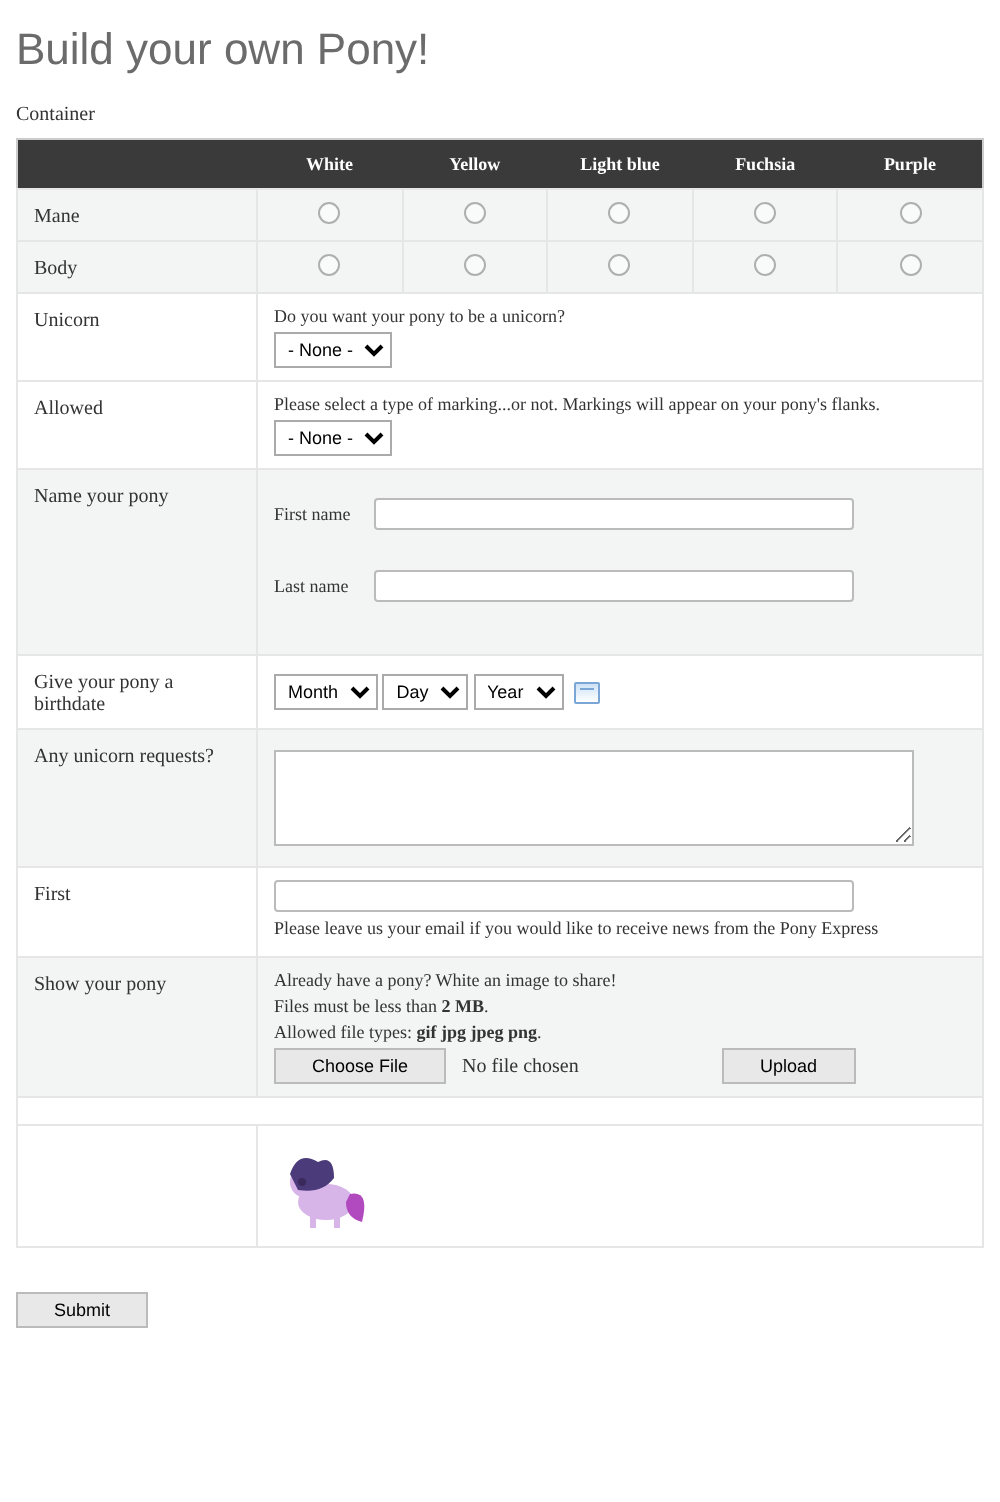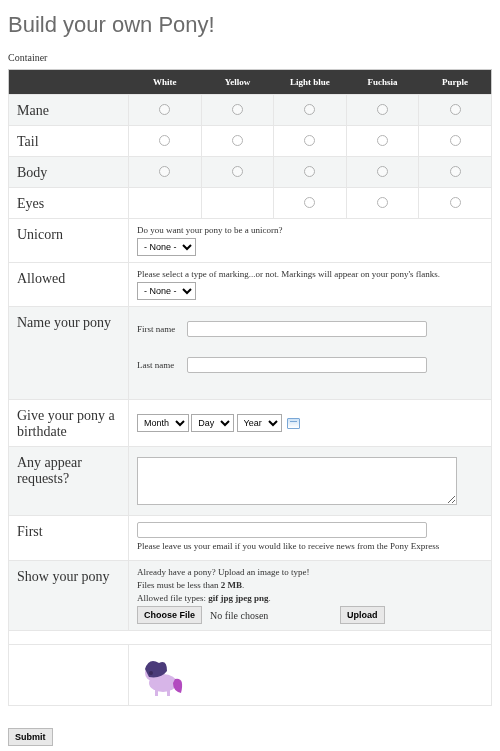--- a/index.html
+++ b/index.html
@@ -44,21 +44,21 @@
   }
   table.pony-form td {
     border: 1px solid #e6e6e6;
     padding: 6px 8px;
     font-size: 9px;
     vertical-align: middle;
   }
   table.pony-form td.row-label {
     width: 120px;
     color: #333;
-    font-size: 14px;
+    font-size: 10px;
     vertical-align: top;
     padding-top: 8px;
   }
   tr.alt td { background: #f3f5f5; }
   tr.even td { background: #fff; }
   tr.tall td { height: 34px; }
   .radio-cell { text-align: center; }
   .radio-cell input[type=radio] {
     margin: 0;
     width: 11px; height: 11px;
@@ -118,25 +118,24 @@
     font-size: 9px;
     resize: both;
     background: #fff;
     display:block;
   }
   .email-row input[type=text] { width: 290px; margin-bottom: 3px; }
   .file-row { display: flex; align-items: center; gap: 4px; }
   .file-btn, .upload-btn, .submit-btn {
     font-family: Arial, sans-serif;
     font-size: 9px;
-    padding: 3px 6px;
+    padding: 3px 18px;
     border: 1px solid #bbb;
     background: #e8e8e8;
     cursor: pointer;
-    font-weight: bold;
   }
   .file-status {
     font-size: 10px;
     color: #333;
     padding: 0 4px;
     min-width: 90px;
   }
   .upload-btn { margin-left: 40px; }
   .pony-preview {
     width: 48px; height: 48px;
@@ -166,40 +165,24 @@
   </thead>
   <tbody id="grid-body">
       <tr class="alt">
         <td class="row-label">Mane</td>
         <td class="radio-cell"><input type="radio" style=""></td>
         <td class="radio-cell"><input type="radio" style=""></td>
         <td class="radio-cell"><input type="radio" style=""></td>
         <td class="radio-cell"><input type="radio" style=""></td>
         <td class="radio-cell"><input type="radio" style=""></td>
       </tr>
-      <tr class="even">
-        <td class="row-label">Tail</td>
-        <td class="radio-cell"><input type="radio" style=""></td>
-        <td class="radio-cell"><input type="radio" style=""></td>
-        <td class="radio-cell"><input type="radio" style=""></td>
-        <td class="radio-cell"><input type="radio" style=""></td>
-        <td class="radio-cell"><input type="radio" style=""></td>
-      </tr>
       <tr class="alt">
         <td class="row-label">Body</td>
         <td class="radio-cell"><input type="radio" style=""></td>
         <td class="radio-cell"><input type="radio" style=""></td>
-        <td class="radio-cell"><input type="radio" style=""></td>
-        <td class="radio-cell"><input type="radio" style=""></td>
-        <td class="radio-cell"><input type="radio" style=""></td>
-      </tr>
-      <tr class="even">
-        <td class="row-label">Eyes</td>
-        <td class="radio-cell disabled"><input type="radio" style=""></td>
-        <td class="radio-cell disabled"><input type="radio" style=""></td>
         <td class="radio-cell"><input type="radio" style=""></td>
         <td class="radio-cell"><input type="radio" style=""></td>
         <td class="radio-cell"><input type="radio" style=""></td>
       </tr>
     </tbody>
   <tbody>
 
     <tr class="even">
       <td class="row-label">Unicorn</td>
       <td colspan="5">
@@ -238,38 +221,38 @@
       <td class="row-label">Give your pony a birthdate</td>
       <td colspan="5" class="date-row">
         <select class="small"><option>Month</option></select>
         <select class="small"><option>Day</option></select>
         <select class="small"><option>Year</option></select>
         <span class="cal-icon"></span>
       </td>
     </tr>
 
     <tr class="alt">
-      <td class="row-label">Any appear requests?</td>
+      <td class="row-label">Any unicorn requests?</td>
       <td colspan="5" style="padding-top:10px; padding-bottom:10px;">
         <textarea class="requests" style=""></textarea>
       </td>
     </tr>
 
     <tr class="even">
       <td class="row-label">First</td>
       <td colspan="5" class="email-row">
         <input type="text" style="">
         <div class="help-text">Please leave us your email if you would like to receive news from the Pony Express</div>
       </td>
     </tr>
 
     <tr class="alt">
       <td class="row-label">Show your pony</td>
       <td colspan="5">
-        <div class="help-text">Already have a pony? Upload an image to type!</div>
+        <div class="help-text">Already have a pony? White an image to share!</div>
         <div class="help-text">
           <span>Files must be less than </span><b>2 MB</b><span>.</span>
         </div>
         <div class="help-text">
           <span>Allowed file types: </span><b>gif jpg jpeg png</b><span>.</span>
         </div>
         <div class="file-row">
           <button type="button" class="file-btn">Choose File</button>
           <span class="file-status">No file chosen</span>
           <button type="button" class="upload-btn">Upload</button>

